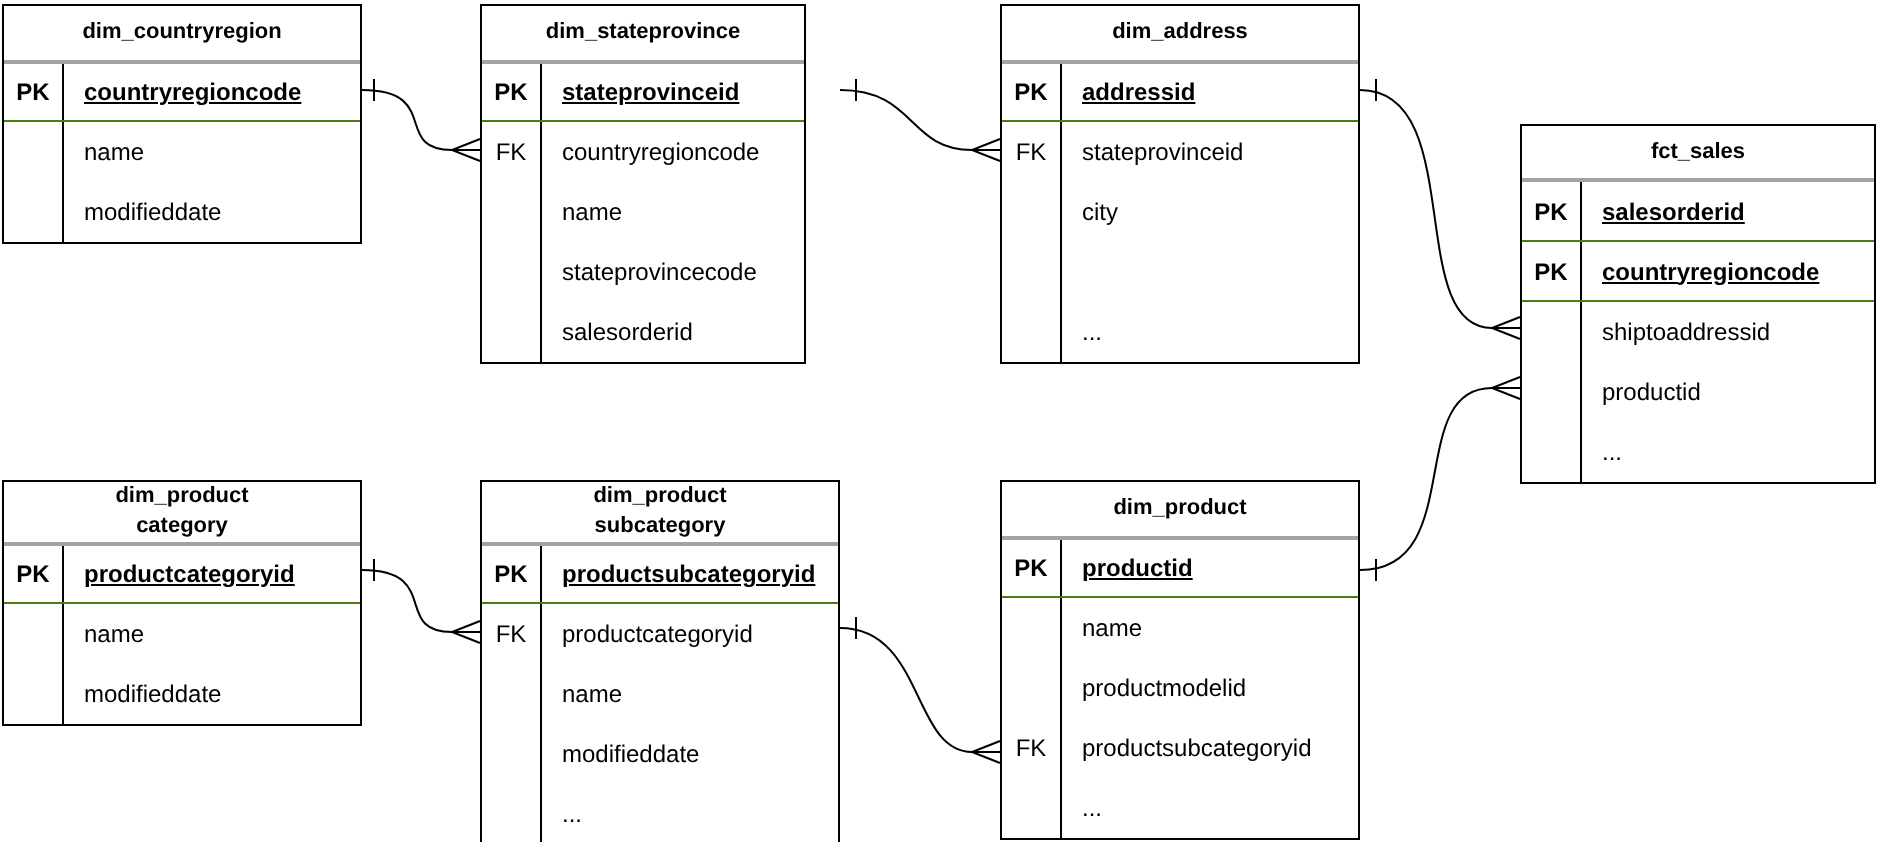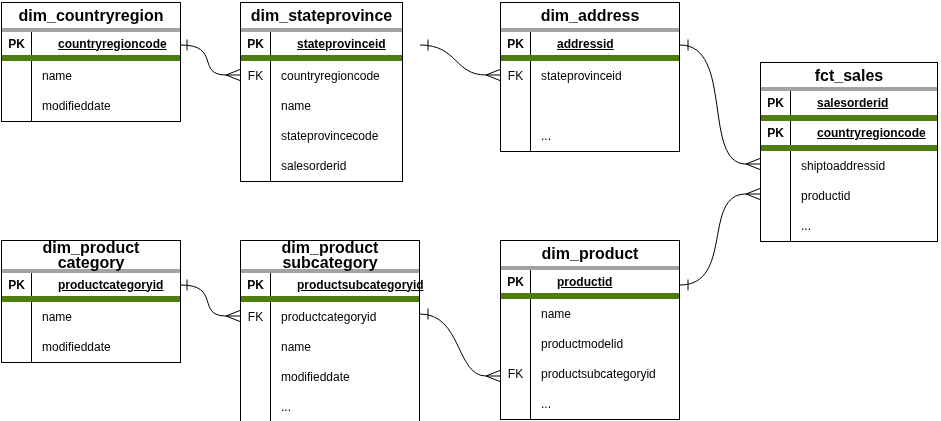--- a/index.html
+++ b/index.html
@@ -1,23 +1,23 @@
 <!DOCTYPE html>
 <html><head>
 <meta charset="utf-8">
 <style>
   html,body{margin:0;padding:0;background:#ffffff;}
   .canvas{position:relative;width:941px;height:421px;background:#ffffff;overflow:hidden;
           font-family:"Liberation Sans","DejaVu Sans",sans-serif;color:#000;}
   .er-table{position:absolute;background:#ffffff;border:1px solid #000;box-sizing:border-box;}
   .t-title{display:flex;align-items:center;justify-content:center;text-align:center;
-           font-weight:bold;font-size:16px;line-height:15px;border-bottom:4px solid #a3a3a3;
+           font-weight:bold;font-size:11px;line-height:15px;border-bottom:2px solid #a3a3a3;
            white-space:pre-line;box-sizing:border-box;}
   .t-row{display:flex;box-sizing:border-box;}
-  .t-row.pk-row{border-bottom:6px solid #4d7c0f;gap:16px;}
+  .t-row.pk-row{border-bottom:1px solid #4d7c0f;}
   .t-key{width:30px;flex:0 0 30px;border-right:1px solid #000;display:flex;align-items:center;
          justify-content:center;font-size:12px;box-sizing:border-box;}
   .pk-row .t-key{font-weight:bold;}
   .t-val{flex:1;display:flex;align-items:center;padding-left:10px;font-size:12px;box-sizing:border-box;}
   .pk-row .t-val{font-weight:bold;text-decoration:underline;}
   .h29{height:29px;} .h30{height:30px;} .h28{height:28px;} .h32{height:32px;}
   svg.wires{position:absolute;left:0;top:0;pointer-events:none;}
   svg.wires path, svg.wires line{stroke:#000;stroke-width:1;fill:none;}
 </style>
 </head>
@@ -70,20 +70,24 @@
     <div class="t-row pk-row h29">
       <span class="t-key">PK</span>
       <span class="t-val">addressid</span>
     </div>
     <div class="t-row h30">
       <span class="t-key">FK</span>
       <span class="t-val">stateprovinceid</span>
     </div>
     <div class="t-row h30">
       <span class="t-key"></span>
+      <span class="t-val">city</span>
+    </div>
+    <div class="t-row h30">
+      <span class="t-key"></span>
     </div>
     <div class="t-row h30">
       <span class="t-key"></span>
       <span class="t-val">...</span>
     </div>
   </div>
 
   <div class="er-table" style="left:760px;top:62px;width:178px;">
     <div class="t-title h28">fct_sales</div>
     <div class="t-row pk-row h30">

